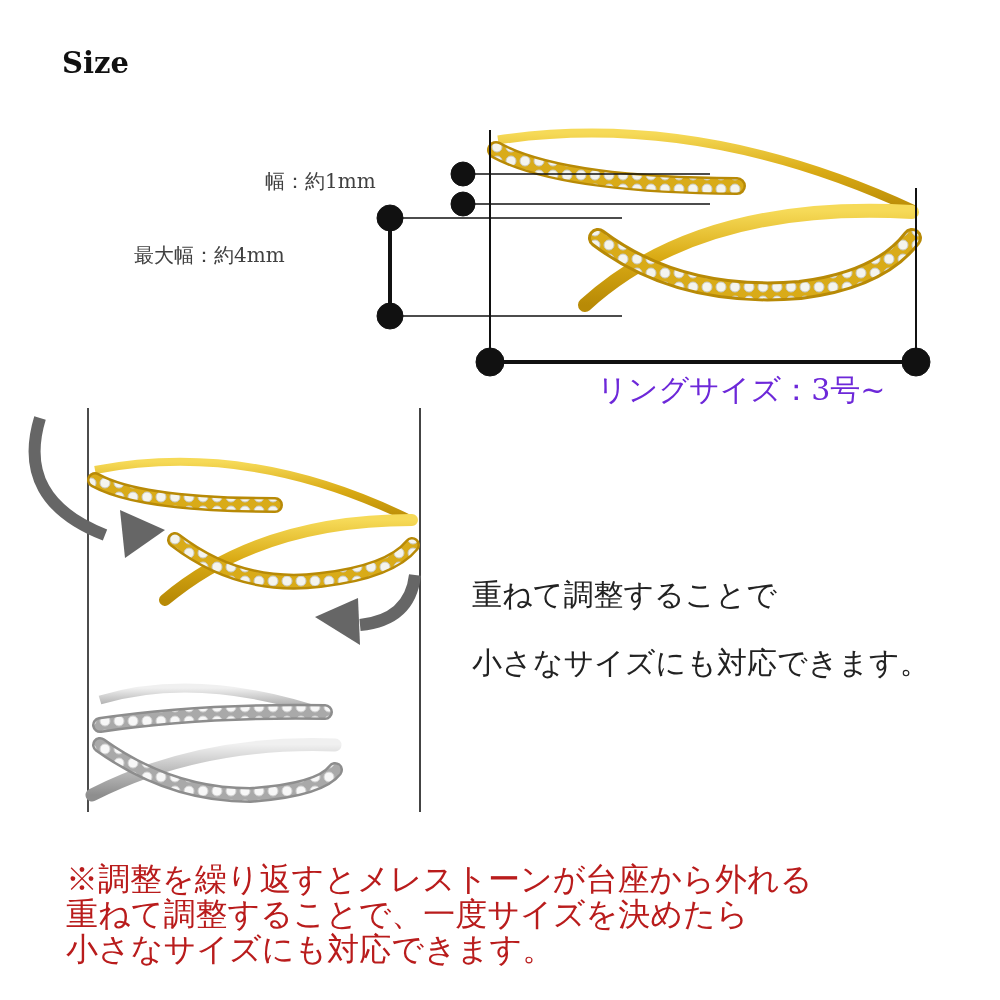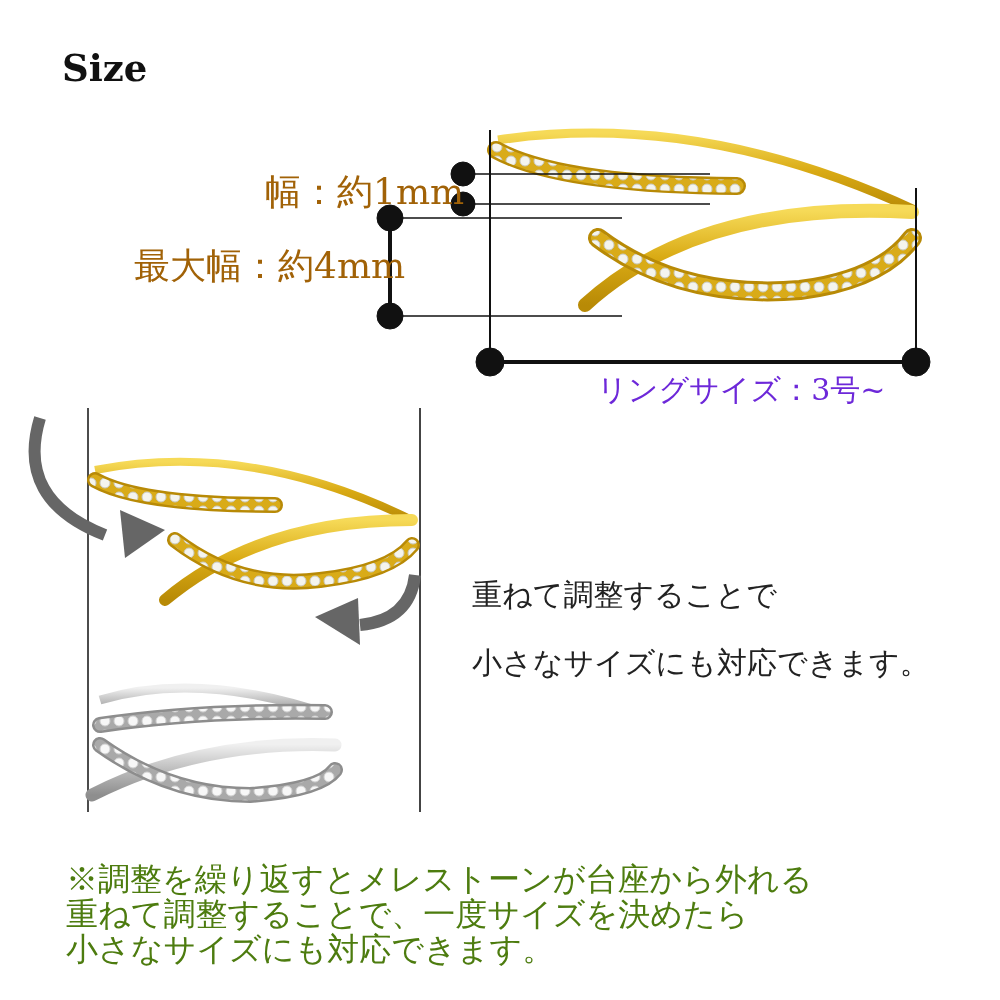--- a/index.html
+++ b/index.html
@@ -1,23 +1,23 @@
 <!DOCTYPE html>
 <html><head>
 <meta charset="utf-8">
 <style>
   html, body { margin:0; padding:0; background:#ffffff; }
   body { width:1000px; height:1000px; position:relative; overflow:hidden;
          font-family:"DejaVu Serif","Liberation Serif",serif; color:#111; }
   .abs { position:absolute; }
-  .title { left:62px; top:46px; font-size:37px; font-weight:bold; letter-spacing:0px; font-family:"DejaVu Serif",serif; }
-  .dim-label { font-size:36px; white-space:nowrap; color:#a16207; }
+  .title { left:62px; top:46px; font-size:29px; font-weight:bold; letter-spacing:0px; font-family:"DejaVu Serif",serif; }
+  .dim-label { font-size:20px; white-space:nowrap; color:#404040; }
   .ring-size-label { left:597px; top:370px; font-size:30px; white-space:nowrap; color:#6d28d9; }
   .desc-line { font-size:30px; white-space:nowrap; color:#222; left:472px; }
-  .note { left:66px; top:862px; font-size:32px; line-height:35px; color:#4d7c0f; white-space:nowrap; }
+  .note { left:66px; top:862px; font-size:32px; line-height:35px; color:#b91c1c; white-space:nowrap; }
   svg { position:absolute; left:0; top:0; }
 </style>
 </head>
 <body>
 
 <div class="abs title">Size</div>
 
 <svg width="1000" height="1000" viewBox="0 0 1000 1000">
   <defs>
     <linearGradient id="gold" x1="0" y1="0" x2="0" y2="1">

